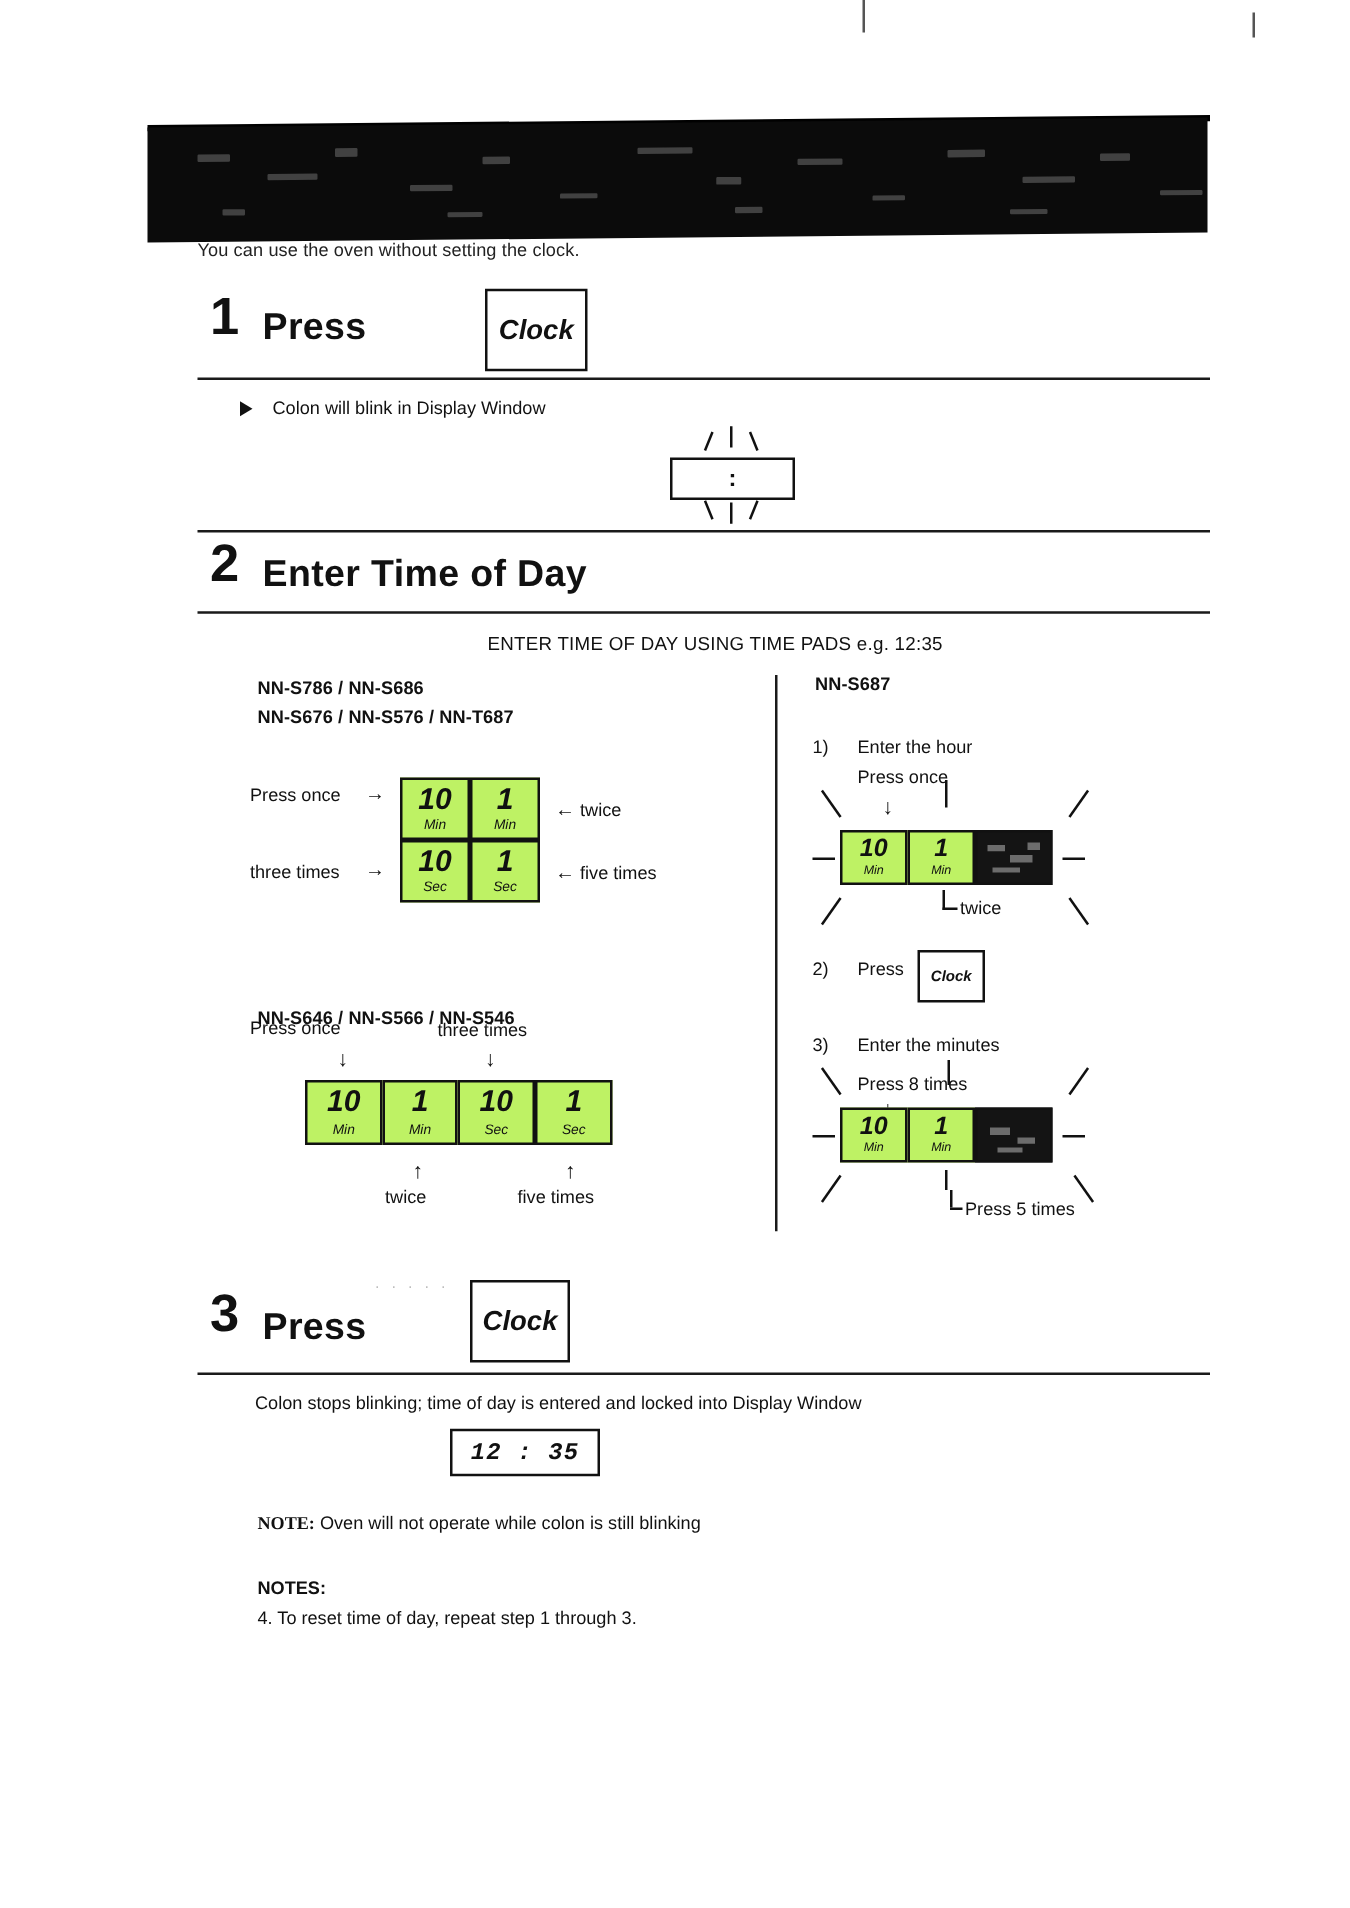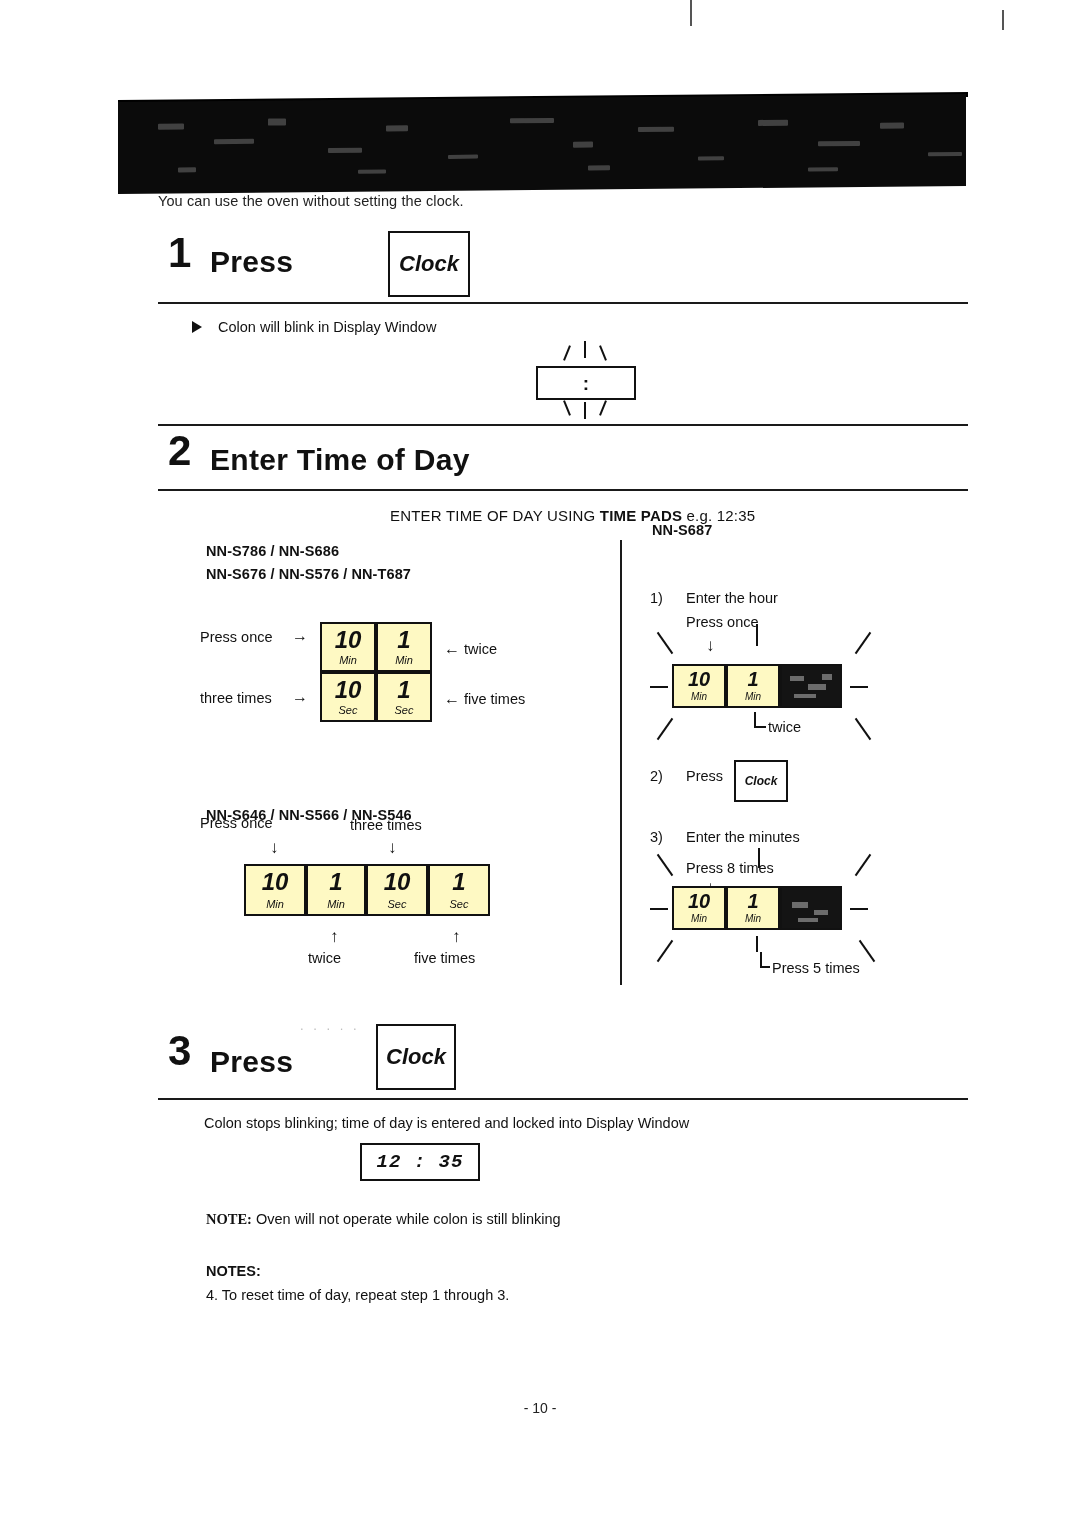--- a/index.html
+++ b/index.html
@@ -136,21 +136,21 @@
   }
 
   
   .enter-head {
     position: absolute;
     left: 390px;
     top: 507px;
     font-size: 15px;
     letter-spacing: .2px;
   }
-  .enter-head b { font-weight: bold; }
+  .enter-head b { font-weight: normal; }
 
   .vdiv {
     position: absolute;
     left: 620px;
     top: 540px;
     width: 2px;
     height: 445px;
     background: #1a1a1a;
   }
 
@@ -162,21 +162,21 @@
   }
   .plain {
     position: absolute;
     font-size: 14.5px;
     font-weight: normal;
   }
 
   
   .pad {
     border: 2px solid #111;
-    background: #fef9c3;
+    background: #bef264;
     box-sizing: border-box;
     position: relative;
   }
   .pad .big {
     position: absolute;
     left: 0; right: 0;
     top: 4px;
     text-align: center;
     font-style: italic;
     font-weight: bold;
@@ -383,21 +383,21 @@
   <div class="pad" style="position:absolute; left:428px; top:864px; width:62px; height:52px;">
     <span class="big">1</span>
     <span class="small">Sec</span>
   </div>
 
   <div class="plain" style="left:330px; top:927px; font-size:17px;">↑</div>
   <div class="plain" style="left:452px; top:927px; font-size:17px;">↑</div>
   <div class="plain" style="left:308px; top:950px;">twice</div>
   <div class="plain" style="left:414px; top:950px;">five times</div>
 
-  <div class="model-label" style="left:652px; top:522px;">NN-S687</div>
+  <div class="model-label" style="left:652px; top:540px;">NN-S687</div>
 
   <div class="plain" style="left:650px; top:590px;">1)</div>
   <div class="plain" style="left:686px; top:590px;">Enter the hour</div>
   <div class="plain" style="left:686px; top:614px;">Press once</div>
   <div class="plain" style="left:706px; top:636px; font-size:17px;">↓</div>
 
   <div class="dash" style="left:650px; top:686px; width:18px;"></div>
   <div class="pad" style="position:absolute; left:672px; top:664px; width:54px; height:44px;">
     <span class="big" style="font-size:20px; top:3px;">10</span>
     <span class="small" style="font-size:10px;">Min</span>
@@ -479,14 +479,13 @@
     <span class="txt">12 : 35</span>
   </div>
 
   <div class="note-line" style="left:206px; top:1211px;">
     <b>NOTE:</b><span> Oven will not operate while colon is still blinking</span>
   </div>
 
   <div class="note-line" style="left:206px; top:1263px; font-weight:bold;">NOTES:</div>
   <div class="note-line" style="left:206px; top:1287px;">4. To reset time of day, repeat step 1 through 3.</div>
 
-  <div class="footer">- 10 -</div>
 </div>
 
 </body></html>

